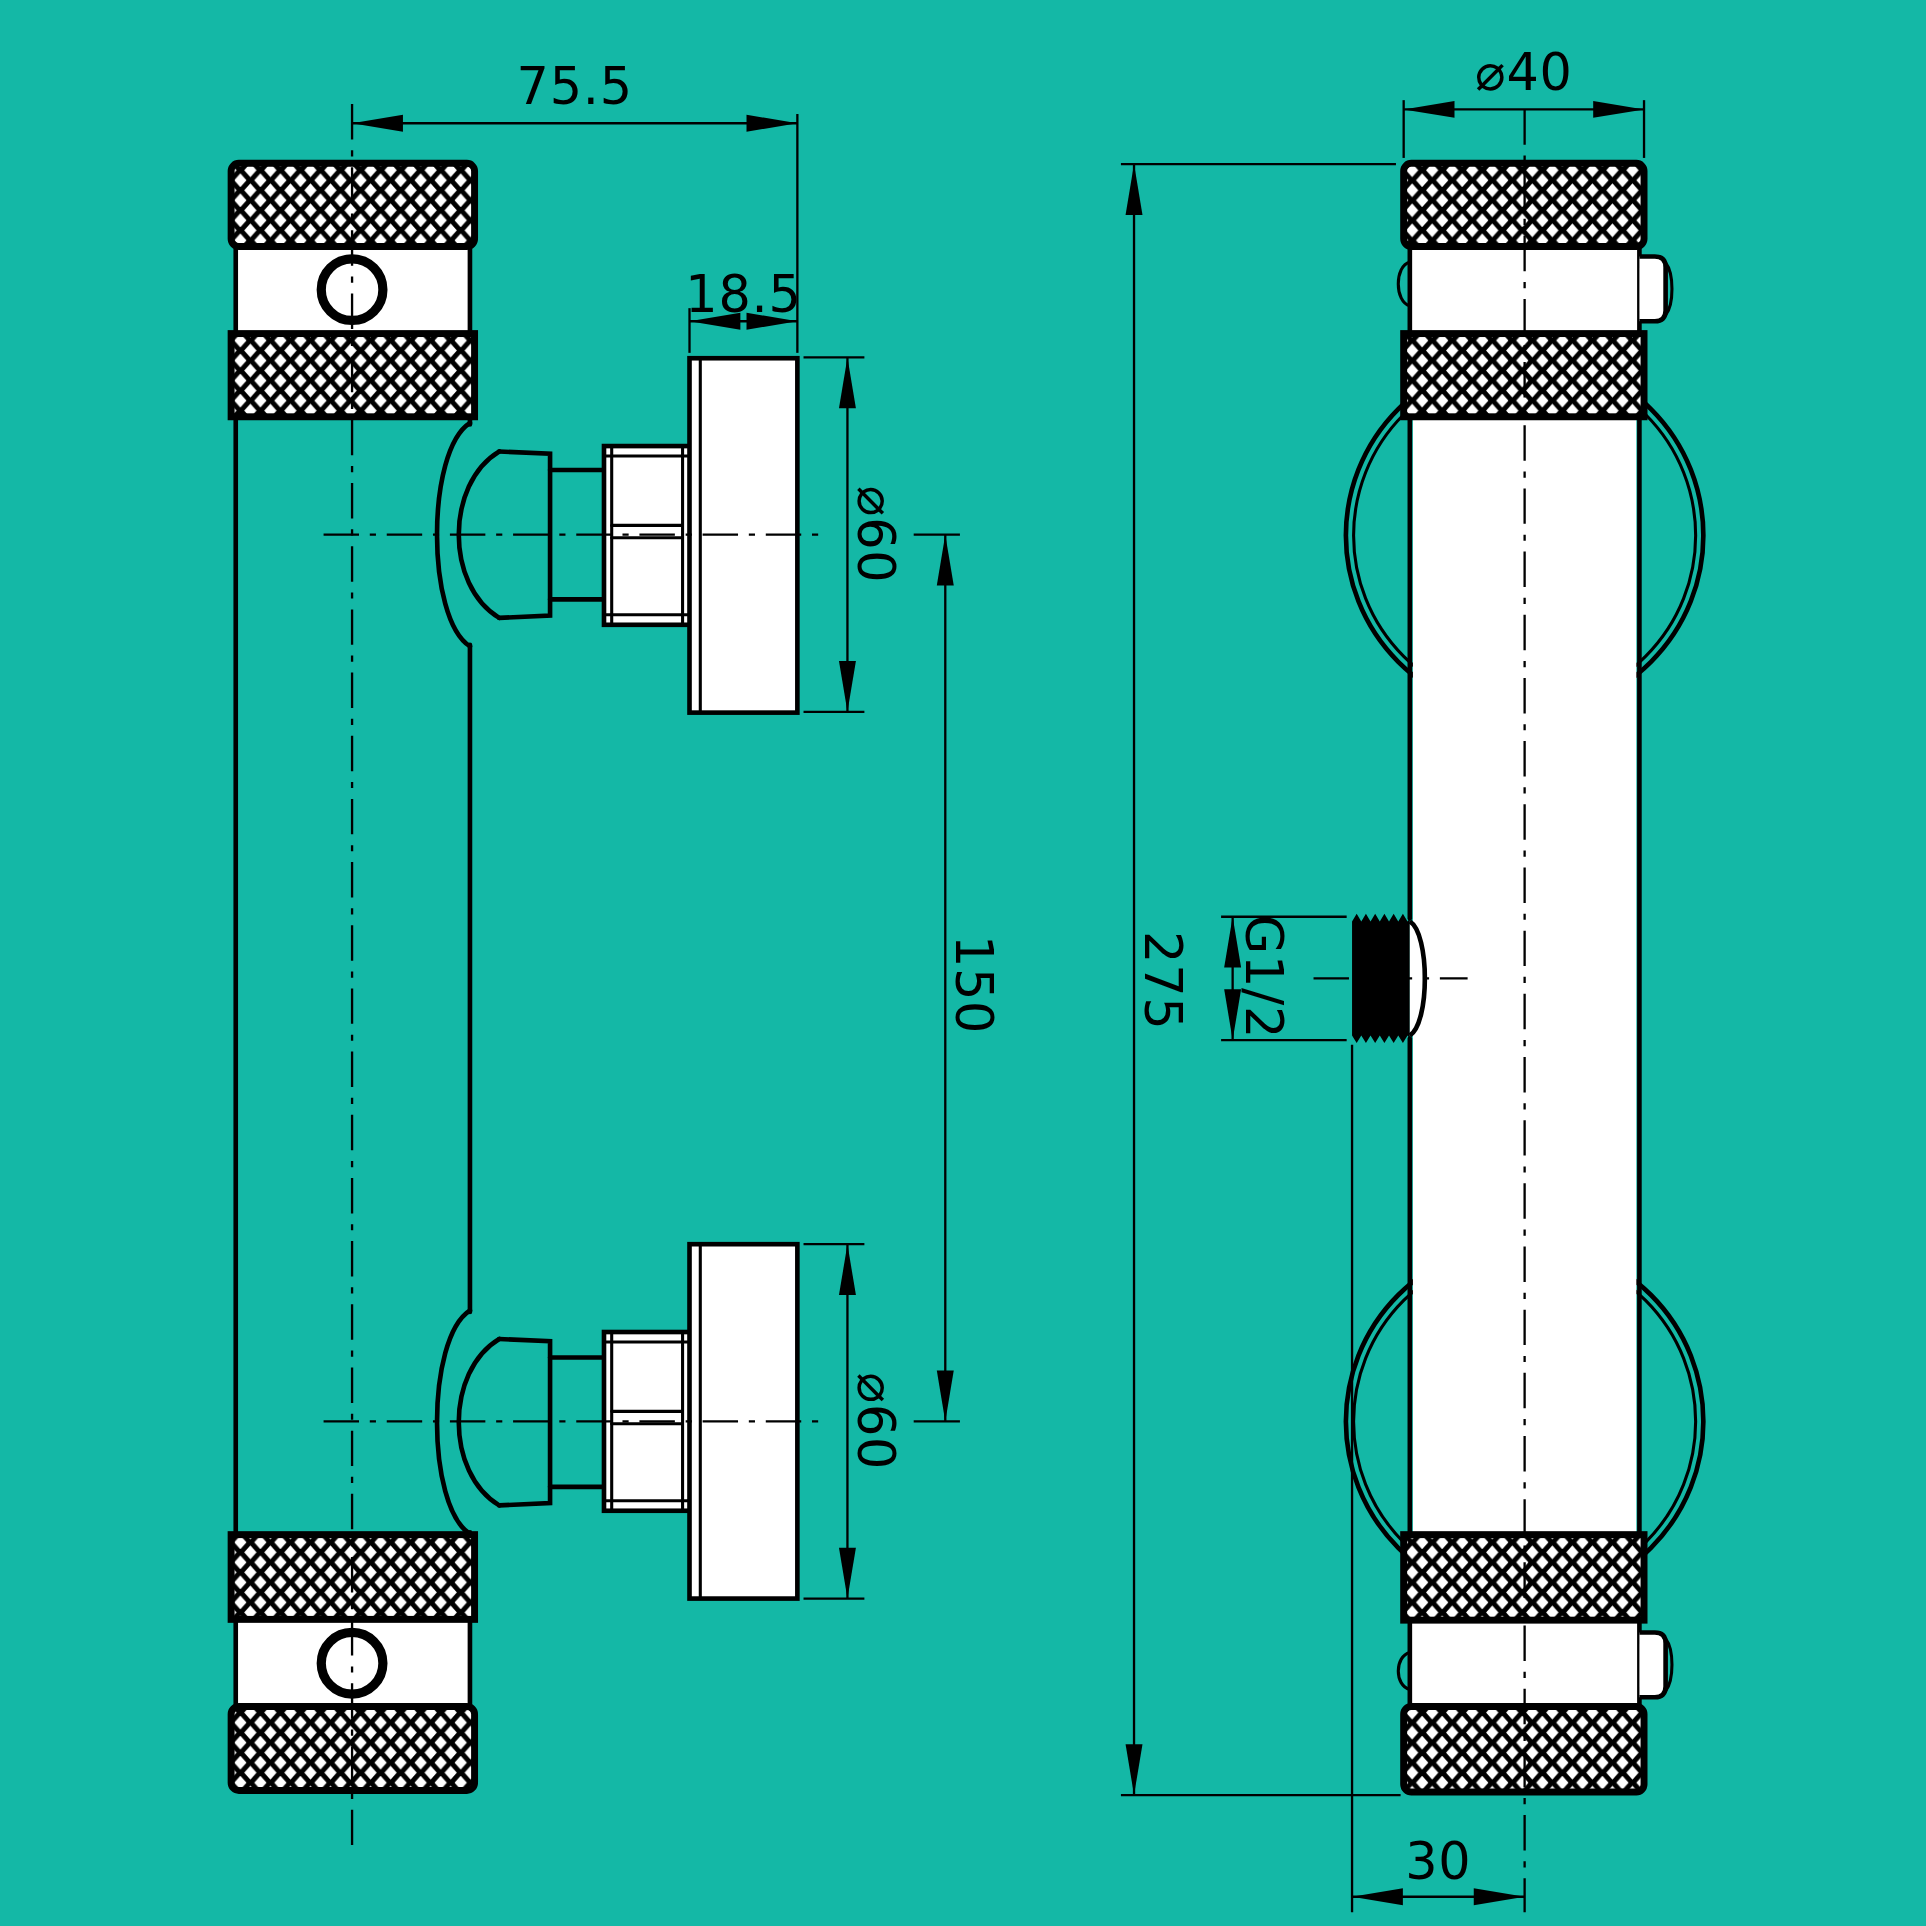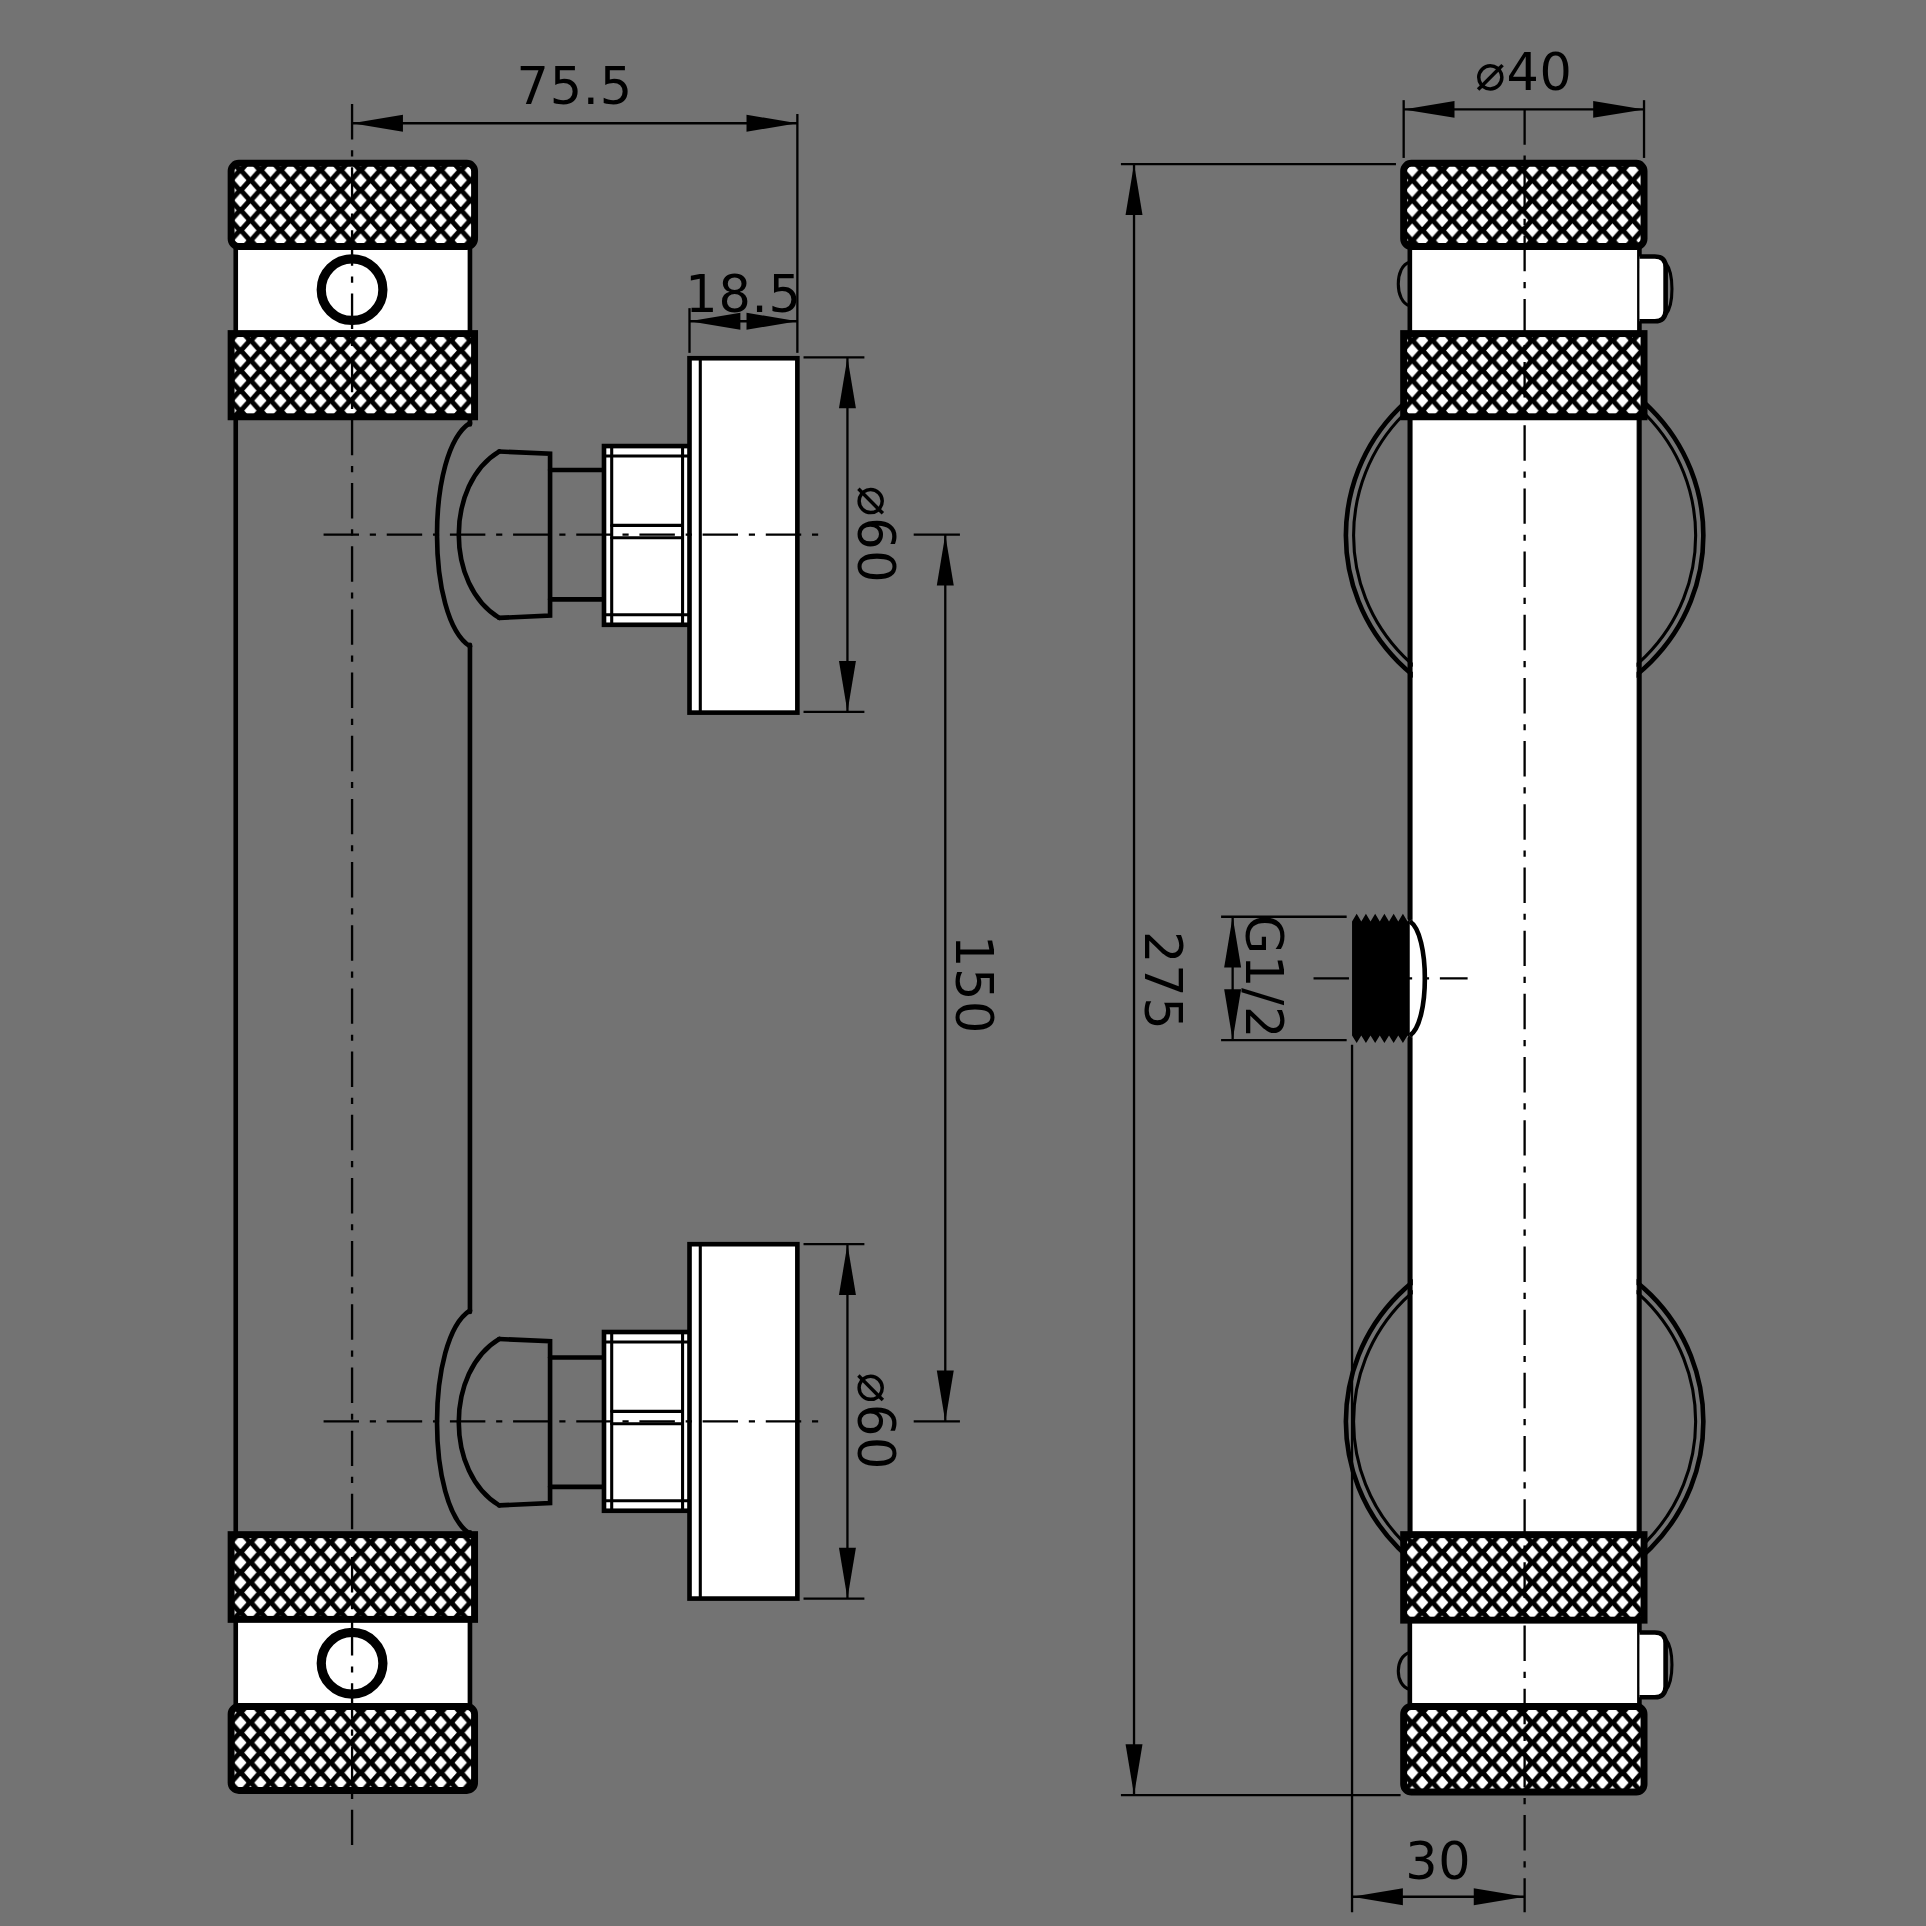--- a/index.html
+++ b/index.html
@@ -1,16 +1,16 @@
 <!DOCTYPE html>
 <html style="font-size:12.3px"><head>
 <meta charset="utf-8">
 <style>
   html,body{margin:0;padding:0;background:#fff;}
-  .sheet{width:1926px;height:1926px;background:#737373;position:relative;overflow:hidden;}
+  .sheet{width:1926px;height:1926px;background:#14b8a6;position:relative;overflow:hidden;}
   svg{display:block;}
   text.dim{font-family:"DejaVu Sans",sans-serif;font-size:66px;fill:#000;letter-spacing:1px;}
   .ln{stroke:#000;fill:none;stroke-width:6;stroke-linecap:round;}
   .ln2{stroke:#000;fill:none;stroke-width:4;stroke-linecap:round;}
   .dimln{stroke:#000;fill:none;stroke-width:3;}
   .ctr{stroke:#000;fill:none;stroke-width:3;stroke-dasharray:46 14 8 14;}
   .arrow{fill:#000;stroke:none;}
   .wfill{fill:#fff;stroke:#000;stroke-width:6;}
 </style>
 </head>

